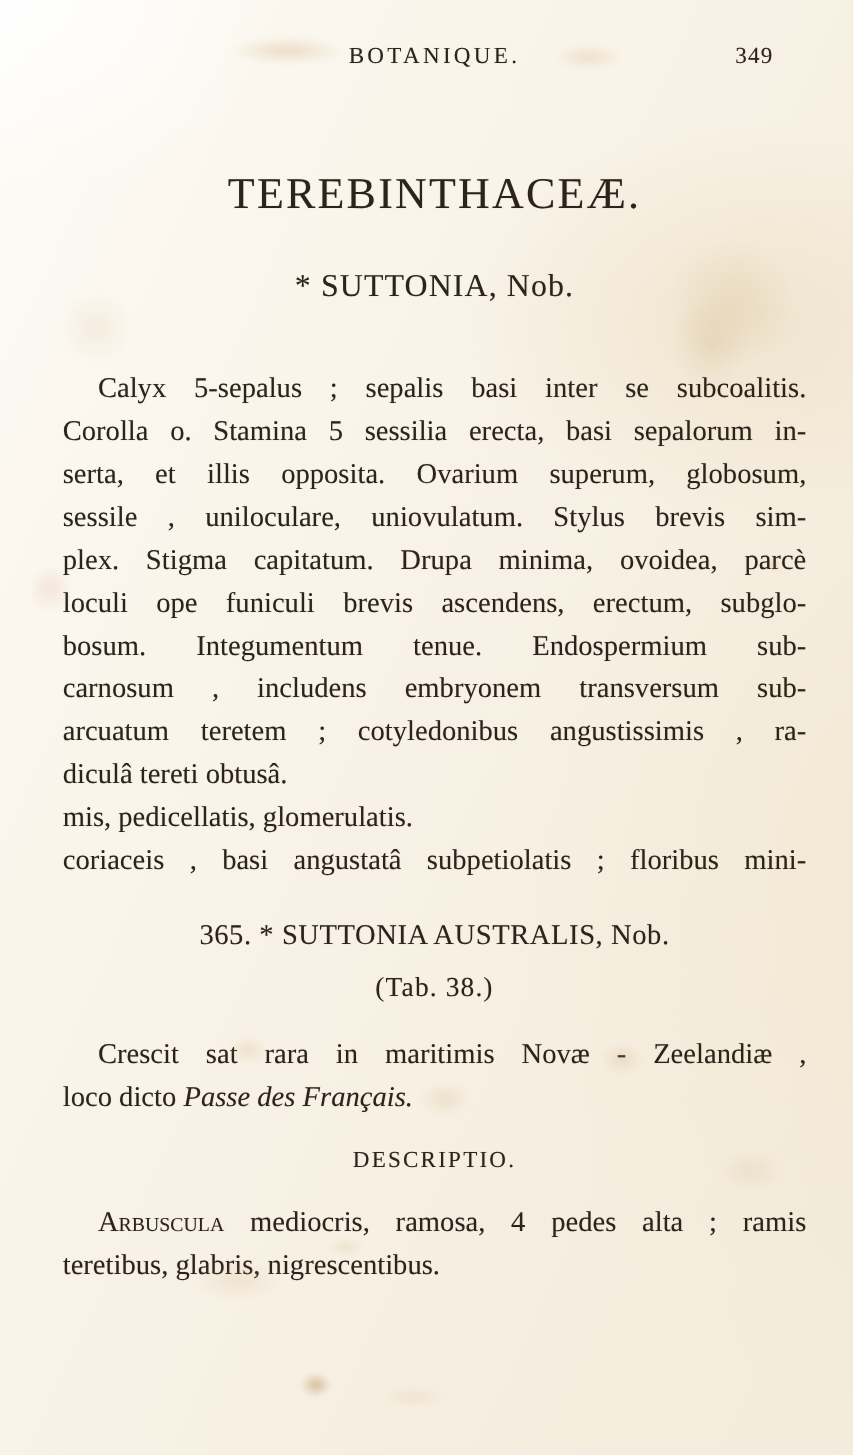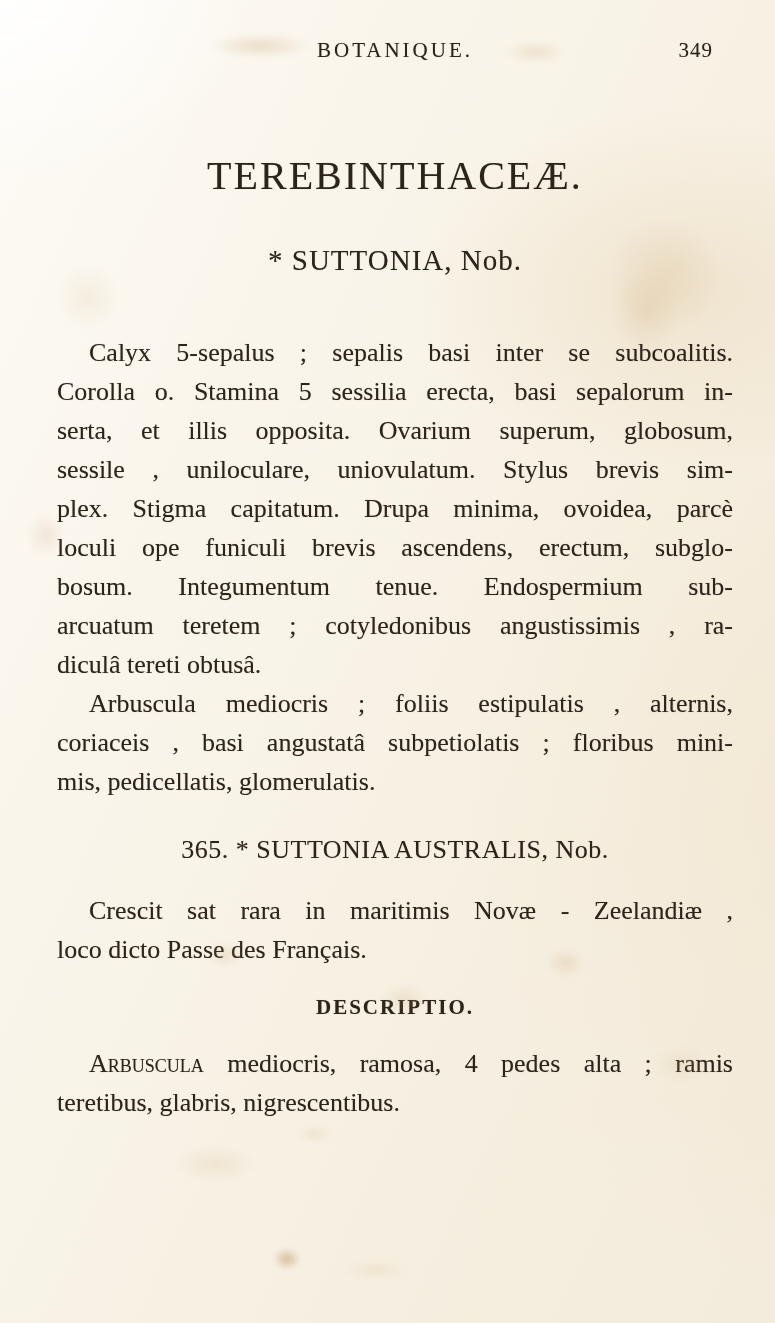--- a/index.html
+++ b/index.html
@@ -22,40 +22,40 @@
   .stain{
     position:absolute;border-radius:50%;pointer-events:none;
     background:radial-gradient(closest-side, rgba(199,164,112,.38), rgba(199,164,112,0) 72%);
     filter:blur(2px);
   }
   .stain.dark{background:radial-gradient(closest-side, rgba(168,120,58,.55), rgba(168,120,58,0) 75%);}
   .stain.pink{background:radial-gradient(closest-side, rgba(214,160,140,.30), rgba(214,160,140,0) 72%);}
 
   .running-head{position:relative;height:28px;text-align:center;
     font-size:21px;letter-spacing:3px;line-height:28px;}
-  .page-num{position:absolute;right:20px;top:0;letter-spacing:1px;}
+  .page-num{position:absolute;right:30px;top:0;letter-spacing:1px;}
 
   .family{margin:92px 0 0;text-align:center;font-size:40px;font-weight:normal;
     letter-spacing:2px;line-height:1;}
   .genus{margin:50px 0 0;text-align:center;font-size:29px;font-weight:normal;
     letter-spacing:1px;line-height:1;}
 
   .body-text{font-size:26px;}
   .line{line-height:39px;white-space:normal;}
   .line.indent{padding-left:32px;}
   .line.just{text-align:justify;text-align-last:justify;text-justify:inter-word;}
-  .it{}
+  .it{font-style:italic;}
   .sc{font-variant:small-caps;}
 
   .genus-desc{margin-top:58px;}
   .species{margin:36px 0 0;text-align:center;font-size:26px;font-weight:normal;
     letter-spacing:.5px;line-height:1;}
   .plate{margin-top:22px;text-align:center;font-size:25px;letter-spacing:1px;line-height:1;}
   .locality{margin-top:28px;}
-  .descriptio{margin-top:28px;text-align:center;font-size:21px;letter-spacing:2px;line-height:1;font-weight:bold;}
+  .descriptio{margin-top:28px;text-align:center;font-size:21px;letter-spacing:2px;line-height:1;}
   .description{margin-top:26px;}
 
   .page, .page *{text-shadow:0 0 1px rgba(44,36,27,.28);}
   .stain{text-shadow:none;}
 </style>
 </head>
 <body>
 
 <div class="page">
 
@@ -85,29 +85,30 @@
   <h2 class="genus">* SUTTONIA, Nob.</h2>
 
   <section class="body-text genus-desc">
       <div class="line indent just"><span>Calyx 5-sepalus ; sepalis basi inter se subcoalitis.</span></div>
       <div class="line just"><span>Corolla o. Stamina 5 sessilia erecta, basi sepalorum in-</span></div>
       <div class="line just"><span>serta, et illis opposita. Ovarium superum, globosum,</span></div>
       <div class="line just"><span>sessile , uniloculare, uniovulatum. Stylus brevis sim-</span></div>
       <div class="line just"><span>plex. Stigma capitatum. Drupa minima, ovoidea, parcè</span></div>
       <div class="line just"><span>loculi ope funiculi brevis ascendens, erectum, subglo-</span></div>
       <div class="line just"><span>bosum. Integumentum tenue. Endospermium sub-</span></div>
+      <div class="line just"><span>carnosum , includens embryonem transversum sub-</span></div>
       <div class="line just"><span>arcuatum teretem ; cotyledonibus angustissimis , ra-</span></div>
       <div class="line"><span>diculâ tereti obtusâ.</span></div>
-      <div class="line indent just"><span>Arbuscula mediocris ; foliis estipulatis , alternis,</span></div>
+      <div class="line"><span>mis, pedicellatis, glomerulatis.</span></div>
       <div class="line just"><span>coriaceis , basi angustatâ subpetiolatis ; floribus mini-</span></div>
-      <div class="line"><span>mis, pedicellatis, glomerulatis.</span></div>
     </section>
 
   <h3 class="species">365. * SUTTONIA AUSTRALIS, Nob.</h3>
 
+  <div class="plate">(Tab. 38.)</div>
 
   <section class="body-text locality">
       <div class="line indent just"><span>Crescit sat rara in maritimis Novæ - Zeelandiæ ,</span></div>
       <div class="line"><span>loco dicto </span><span class="it">Passe des Français.</span></div>
     </section>
 
   <div class="descriptio">DESCRIPTIO.</div>
 
   <section class="body-text description">
       <div class="line indent just"><span>A</span><span class="sc">rbuscula</span><span> mediocris, ramosa, 4 pedes alta ; ramis</span></div>

